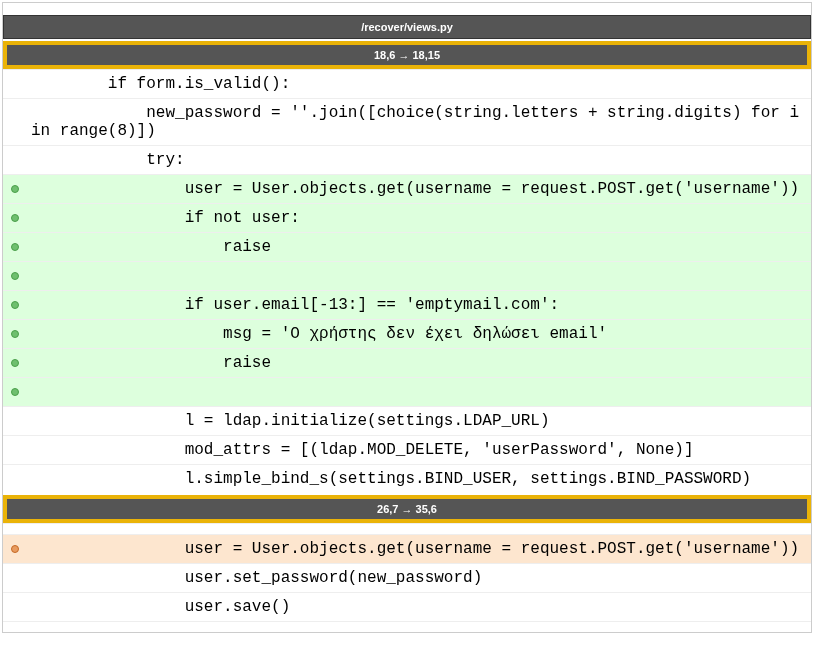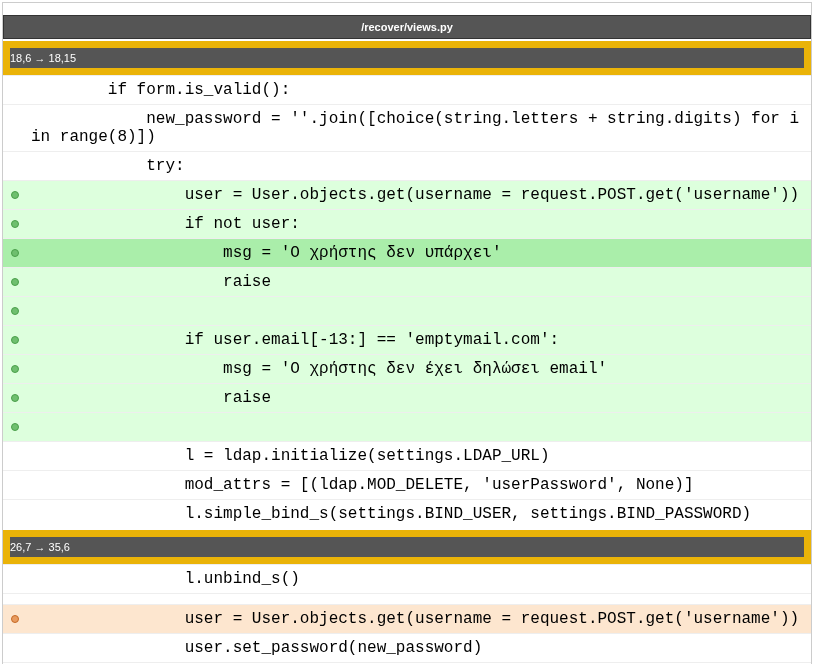--- a/index.html
+++ b/index.html
@@ -1,19 +1,19 @@
 <!DOCTYPE html>
 <html><head>
 <meta charset="utf-8">
 <style>
   * { margin: 0; padding: 0; box-sizing: border-box; }
   body { font-family: Verdana, sans-serif; font-size: 11px; background: #ffffff; padding: 2px; }
   .container { border: 1px solid #ccc; }
   .file-header { background: #555; color: #fff; text-align: center; padding: 5px 0; font-weight: bold; border: 1px solid #333; margin-top: 12px; }
-  .hunk-header { background: #555; color: #fff; text-align: left; padding: 4px 0; font-weight: normal; border: 7px solid #eab308; margin-top: 2px; }
+  .hunk-header { background: #555; color: #fff; text-align: center; padding: 4px 0; font-weight: bold; border: 4px solid #eab308; margin-top: 2px; }
   .diff-table { width: 100%; border-collapse: collapse; table-layout: fixed; }
   .diff-table td { padding: 5px 4px; font-family: "Courier New", monospace; font-size: 16px; white-space: pre-wrap; word-break: break-word; vertical-align: top; border-top: 1px solid #eee; }
   .gutter { width: 24px; text-align: center; padding-left: 10px; }
   .content { padding-left: 6px; }
   tr.context td { background: #ffffff; }
   tr.context td.content { color: #000; }
   tr.add td { background: #ddffdd; }
   tr.add td.gutter { color: #4a9f4a; }
   tr.add-hl td { background: #aaeeaa; }
   tr.add-hl td.gutter { color: #4a9f4a; }
@@ -45,24 +45,20 @@
             <td class="content">            try:</td>
           </tr>
           <tr class="add">
             <td class="gutter"><span class="dot"></span></td>
             <td class="content">                user = User.objects.get(username = request.POST.get('username'))</td>
           </tr>
           <tr class="add">
             <td class="gutter"><span class="dot"></span></td>
             <td class="content">                if not user:</td>
           </tr>
-          <tr class="add-hl">
-            <td class="gutter"><span class="dot"></span></td>
-            <td class="content">                    msg = 'Ο χρήστης δεν υπάρχει'</td>
-          </tr>
           <tr class="add">
             <td class="gutter"><span class="dot"></span></td>
             <td class="content">                    raise</td>
           </tr>
           <tr class="add">
             <td class="gutter"><span class="dot"></span></td>
             <td class="content"></td>
           </tr>
           <tr class="add">
             <td class="gutter"><span class="dot"></span></td>
@@ -92,24 +88,20 @@
             <td class="gutter"></td>
             <td class="content">                l.simple_bind_s(settings.BIND_USER, settings.BIND_PASSWORD)</td>
           </tr>
         </tbody>
       </table>
       <div class="hunk-header">26,7 → 35,6</div>
       <table class="diff-table">
         <tbody>
           <tr class="context">
             <td class="gutter"></td>
-            <td class="content">                l.unbind_s()</td>
-          </tr>
-          <tr class="context">
-            <td class="gutter"></td>
             <td class="content"></td>
           </tr>
           <tr class="del">
             <td class="gutter"><span class="dot dot-del"></span></td>
             <td class="content">                user = User.objects.get(username = request.POST.get('username'))</td>
           </tr>
           <tr class="context">
             <td class="gutter"></td>
             <td class="content">                user.set_password(new_password)</td>
           </tr>

